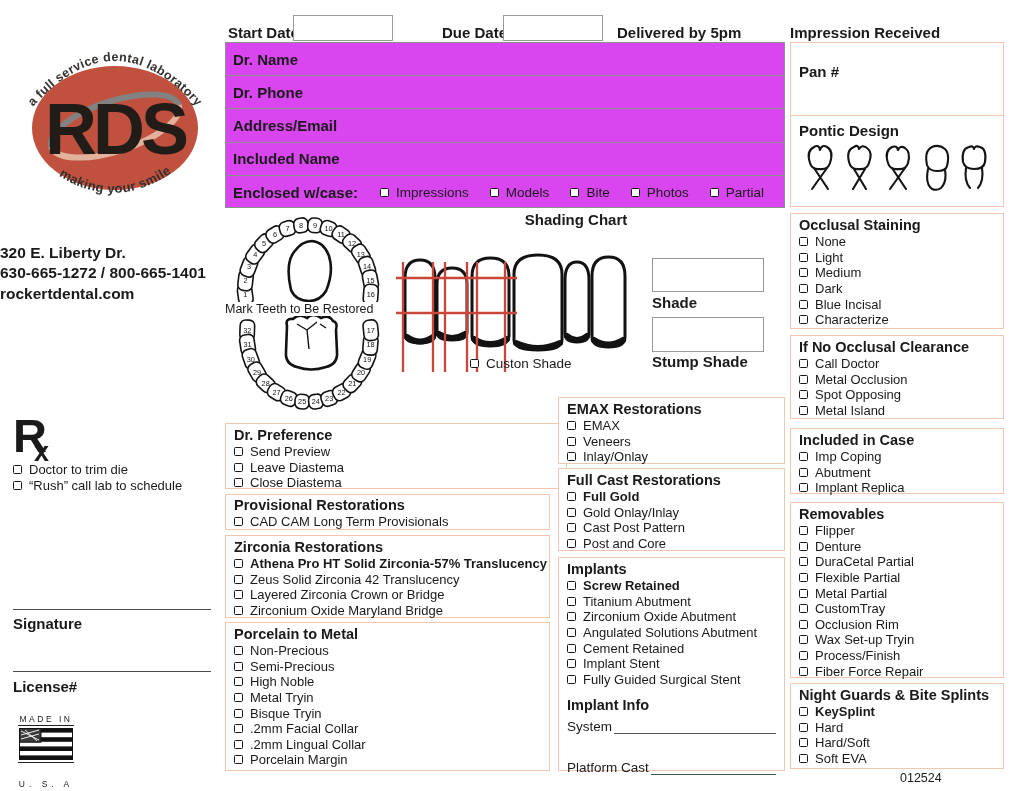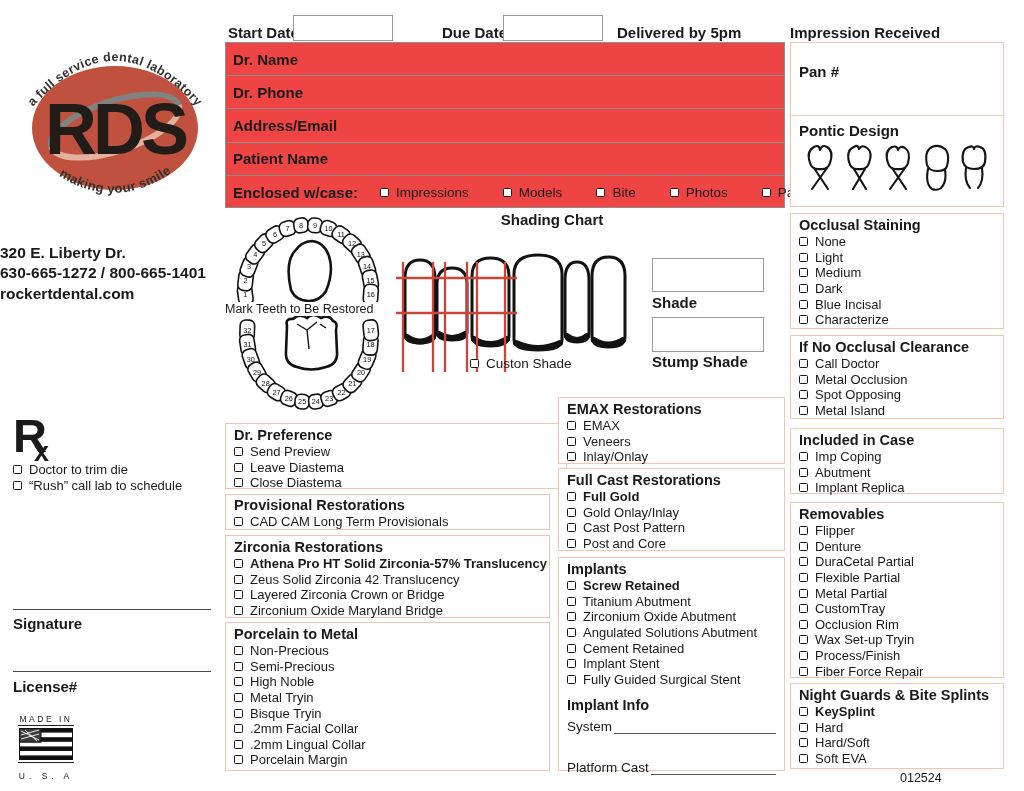--- a/index.html
+++ b/index.html
@@ -10,24 +10,24 @@
   .lbl{font-size:15px;font-weight:bold;white-space:nowrap}
   
   .sec{position:absolute;border:1.6px solid #f2c7b1;background:#fff;padding:3px 8px 2px}
   .sec h3{font-size:14.5px;font-weight:bold;line-height:17px;white-space:nowrap}
   
   .ck-row{display:flex;align-items:center}
   .ck-list .ck-row{height:15.6px}
   .ckbox{width:9px;height:9px;border:1.7px solid #161616;border-radius:1.5px;margin-right:7px;flex:0 0 auto;background:#fff}
   .cklabel{font-size:13px;white-space:nowrap}
   .cklabel.bold{font-weight:bold}
-  .row-list{display:flex;gap:34px}
+  .row-list{display:flex;gap:21px}
   .row-list .cklabel{font-size:13.5px}
   
-  .formbox{position:absolute;left:225px;top:42px;width:560px;height:166px;border:1px solid #8f8f8f;background:#ef4444}
+  .formbox{position:absolute;left:225px;top:42px;width:560px;height:166px;border:1px solid #8f8f8f;background:#d946ef}
   .formrow{height:33.2px;border-bottom:1px solid #8f8f8f;display:flex;align-items:center;padding-left:7px}
   .formrow:last-child{border-bottom:none}
   .field-box{position:absolute;border:1px solid #9a9a9a;background:#fff}
   .hline{position:absolute;border-top:1.3px solid #4a4a4a}
   .info-row{display:flex;align-items:flex-end;font-size:13.5px}
   .info-row .fill{flex:1;border-bottom:1.1px solid #555;height:15px;margin-left:2px}
   .pg{stroke:#141414;stroke-width:2.1;fill:none;stroke-linecap:round;stroke-linejoin:round}
   .center{text-align:left}
   svg text{font-family:"Liberation Sans",sans-serif}
 </style>
@@ -87,41 +87,41 @@
     <div style="font-size:8.5px;letter-spacing:2.5px;color:#222;border-bottom:1.2px solid #222;padding-bottom:1px">MADE IN</div>
     <svg width="54" height="32" viewBox="0 0 54 32" style="display:block;margin:2px auto 0">
       <rect x="0.5" y="0.5" width="53" height="31" fill="#fff" stroke="#111" stroke-width="1"></rect>
       <rect x="22" y="0" width="32" height="4.6" fill="#111"></rect>
       <rect x="22" y="9.2" width="32" height="4.6" fill="#111"></rect>
       <rect x="0" y="18.4" width="54" height="4.6" fill="#111"></rect>
       <rect x="0" y="27.4" width="54" height="4.6" fill="#111"></rect>
       <rect x="0.5" y="0.5" width="21.5" height="13.7" fill="#3a3a3a" stroke="#111" stroke-width="1"></rect>
       <path d="M2,3 L20,12 M2,7 L20,2 M2,11 L20,6 M6,2 L18,13" stroke="#fff" stroke-width="0.9"></path>
     </svg>
-    <div style="font-size:8.5px;letter-spacing:4px;color:#222;border-top:1.2px solid #222;margin-top:2px;padding-top:8px">U. S. A</div>
+    <div style="font-size:8.5px;letter-spacing:4px;color:#222;border-top:1.2px solid #222;margin-top:2px;padding-top:16px">U. S. A</div>
   </div>
 
   <div class="abs lbl" style="left:228px;top:24px">Start Date</div>
   <div class="field-box" style="left:293px;top:15px;width:100px;height:26px"></div>
   <div class="abs lbl" style="left:442px;top:24px">Due Date</div>
   <div class="field-box" style="left:503px;top:15px;width:100px;height:26px"></div>
   <div class="abs lbl" style="left:617px;top:24px">Delivered by 5pm</div>
 
   <div class="formbox">
     <div class="formrow">
       <span class="lbl">Dr. Name</span>
     </div>
     <div class="formrow">
       <span class="lbl">Dr. Phone</span>
     </div>
     <div class="formrow">
       <span class="lbl">Address/Email</span>
     </div>
     <div class="formrow">
-      <span class="lbl">Patient Name</span>
+      <span class="lbl">Included Name</span>
     </div>
     <div class="formrow">
       <span class="lbl" style="margin-right:22px">Enclosed w/case:</span>
       <span class="row-list">
           <div class="ck-row">
             <span class="ckbox"></span>
             <span class="cklabel">Impressions</span>
           </div>
           <div class="ck-row">
             <span class="ckbox"></span>
@@ -136,21 +136,21 @@
             <span class="cklabel">Photos</span>
           </div>
           <div class="ck-row">
             <span class="ckbox"></span>
             <span class="cklabel">Partial</span>
           </div>
         </span>
     </div>
   </div>
 
-  <div class="abs lbl" style="left:472px;top:211px;width:160px;text-align:center">Shading Chart</div>
+  <div class="abs lbl" style="left:496px;top:211px;width:160px;text-align:center">Shading Chart</div>
 
   <div class="abs" style="left:225px;top:212px;width:168px;height:202px">
     <svg id="arch-svg" width="168" height="202" viewBox="0 0 168 202">
       <path d="M66,78 Q60,52 69,40 Q77,29 87,29 Q99,30 104,44 Q109,60 101,79 Q95,89 84,89 Q71,89 66,78 Z" fill="#fff" stroke="#121212" stroke-width="2.6"></path>
       <path d="M62,114 Q60,106 68,107 Q74,101 82,106 Q88,100 96,106 Q104,102 108,109 Q113,110 111,118 L112,140 Q113,152 101,155 Q86,160 72,155 Q60,152 61,140 Z" fill="#fff" stroke="#121212" stroke-width="2.6"></path>
       <path d="M72,112 L82,118 L92,110 M82,118 L84,137 M95,112 L101,116" fill="none" stroke="#121212" stroke-width="1.4"></path>
     <g transform="translate(20.239734020220034,82.5779675358501) rotate(-98)">
           <rect x="-10.23668144332111" y="-7.25" width="20.47336288664222" height="14.5" rx="5.5" fill="#fff" stroke="#121212" stroke-width="1.6"></rect>
           <text transform="rotate(98)" text-anchor="middle" dy="2.6" font-size="7.3" fill="#111">1</text>
         </g>

